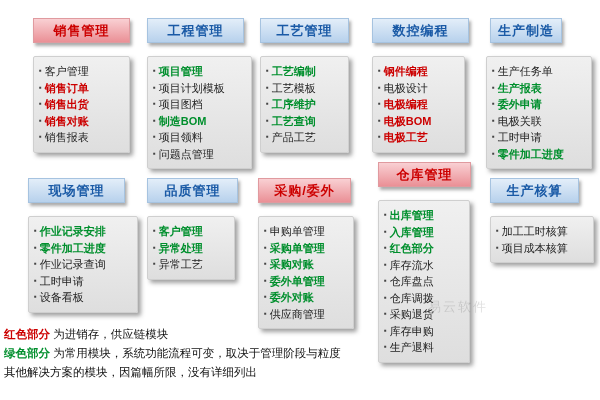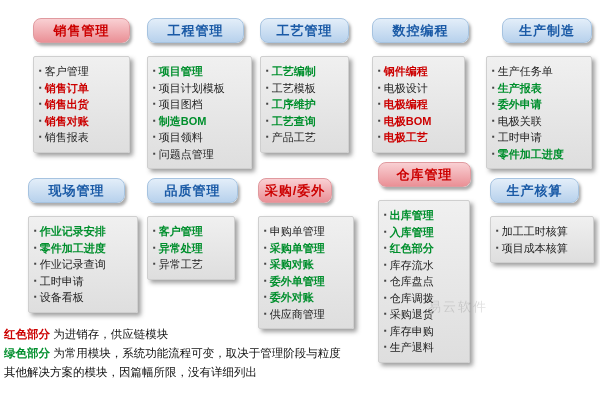--- a/index.html
+++ b/index.html
@@ -5,21 +5,21 @@
   *{margin:0;padding:0;box-sizing:border-box}
   html,body{width:600px;height:400px}
   body{
     position:relative;background:#fff;overflow:hidden;
     font-family:"Liberation Sans","DejaVu Sans",sans-serif;
   }
   .group{position:absolute}
   .hdr{
     height:25px;display:flex;align-items:center;justify-content:center;
     font-size:13px;font-weight:bold;letter-spacing:1px;
-    border-radius:8px;box-shadow:2px 3px 3px rgba(70,70,70,.45);
+    border-radius:0;box-shadow:2px 3px 3px rgba(70,70,70,.45);
   }
   .hdr-red{background:linear-gradient(#f9d0d3,#ea9096);color:#cc0000;border:1px solid #e09a9f}
   .hdr-blue{background:linear-gradient(#e3eef9,#b7d1ec);color:#1a5aa6;border:1px solid #a6c3e0}
   .list{
     background:linear-gradient(#f0f0f0,#dedede);
     border:1px solid #cfcfcf;border-radius:2px;
     box-shadow:3px 3px 4px rgba(70,70,70,.5);
     padding:6px 3px 6px 5px;margin-top:13px;
   }
   .item{display:flex;align-items:center;font-size:11px;line-height:16.5px;white-space:nowrap;color:#222}
@@ -132,21 +132,21 @@
         <span class="bullet">▪</span>
         <span>电极BOM</span>
       </div>
       <div class="item item-red">
         <span class="bullet">▪</span>
         <span>电极工艺</span>
       </div>
     </div>
 </section>
 <section class="group" style="left:486px;top:18px">
-  <div class="hdr hdr-blue" style="width:90px;margin-left:16px">生产制造</div>
+  <div class="hdr hdr-blue" style="width:72px;margin-left:4px">生产制造</div>
   <div class="list" style="width:106px">
       <div class="item">
         <span class="bullet">▪</span>
         <span>生产任务单</span>
       </div>
       <div class="item item-green">
         <span class="bullet">▪</span>
         <span>生产报表</span>
       </div>
       <div class="item item-green">
@@ -204,21 +204,21 @@
         <span class="bullet">▪</span>
         <span>异常处理</span>
       </div>
       <div class="item">
         <span class="bullet">▪</span>
         <span>异常工艺</span>
       </div>
     </div>
 </section>
 <section class="group" style="left:258px;top:178px">
-  <div class="hdr hdr-red" style="width:74px">采购/委外</div>
+  <div class="hdr hdr-red" style="width:93px">采购/委外</div>
   <div class="list" style="width:96px">
       <div class="item">
         <span class="bullet">▪</span>
         <span>申购单管理</span>
       </div>
       <div class="item item-green">
         <span class="bullet">▪</span>
         <span>采购单管理</span>
       </div>
       <div class="item item-green">

